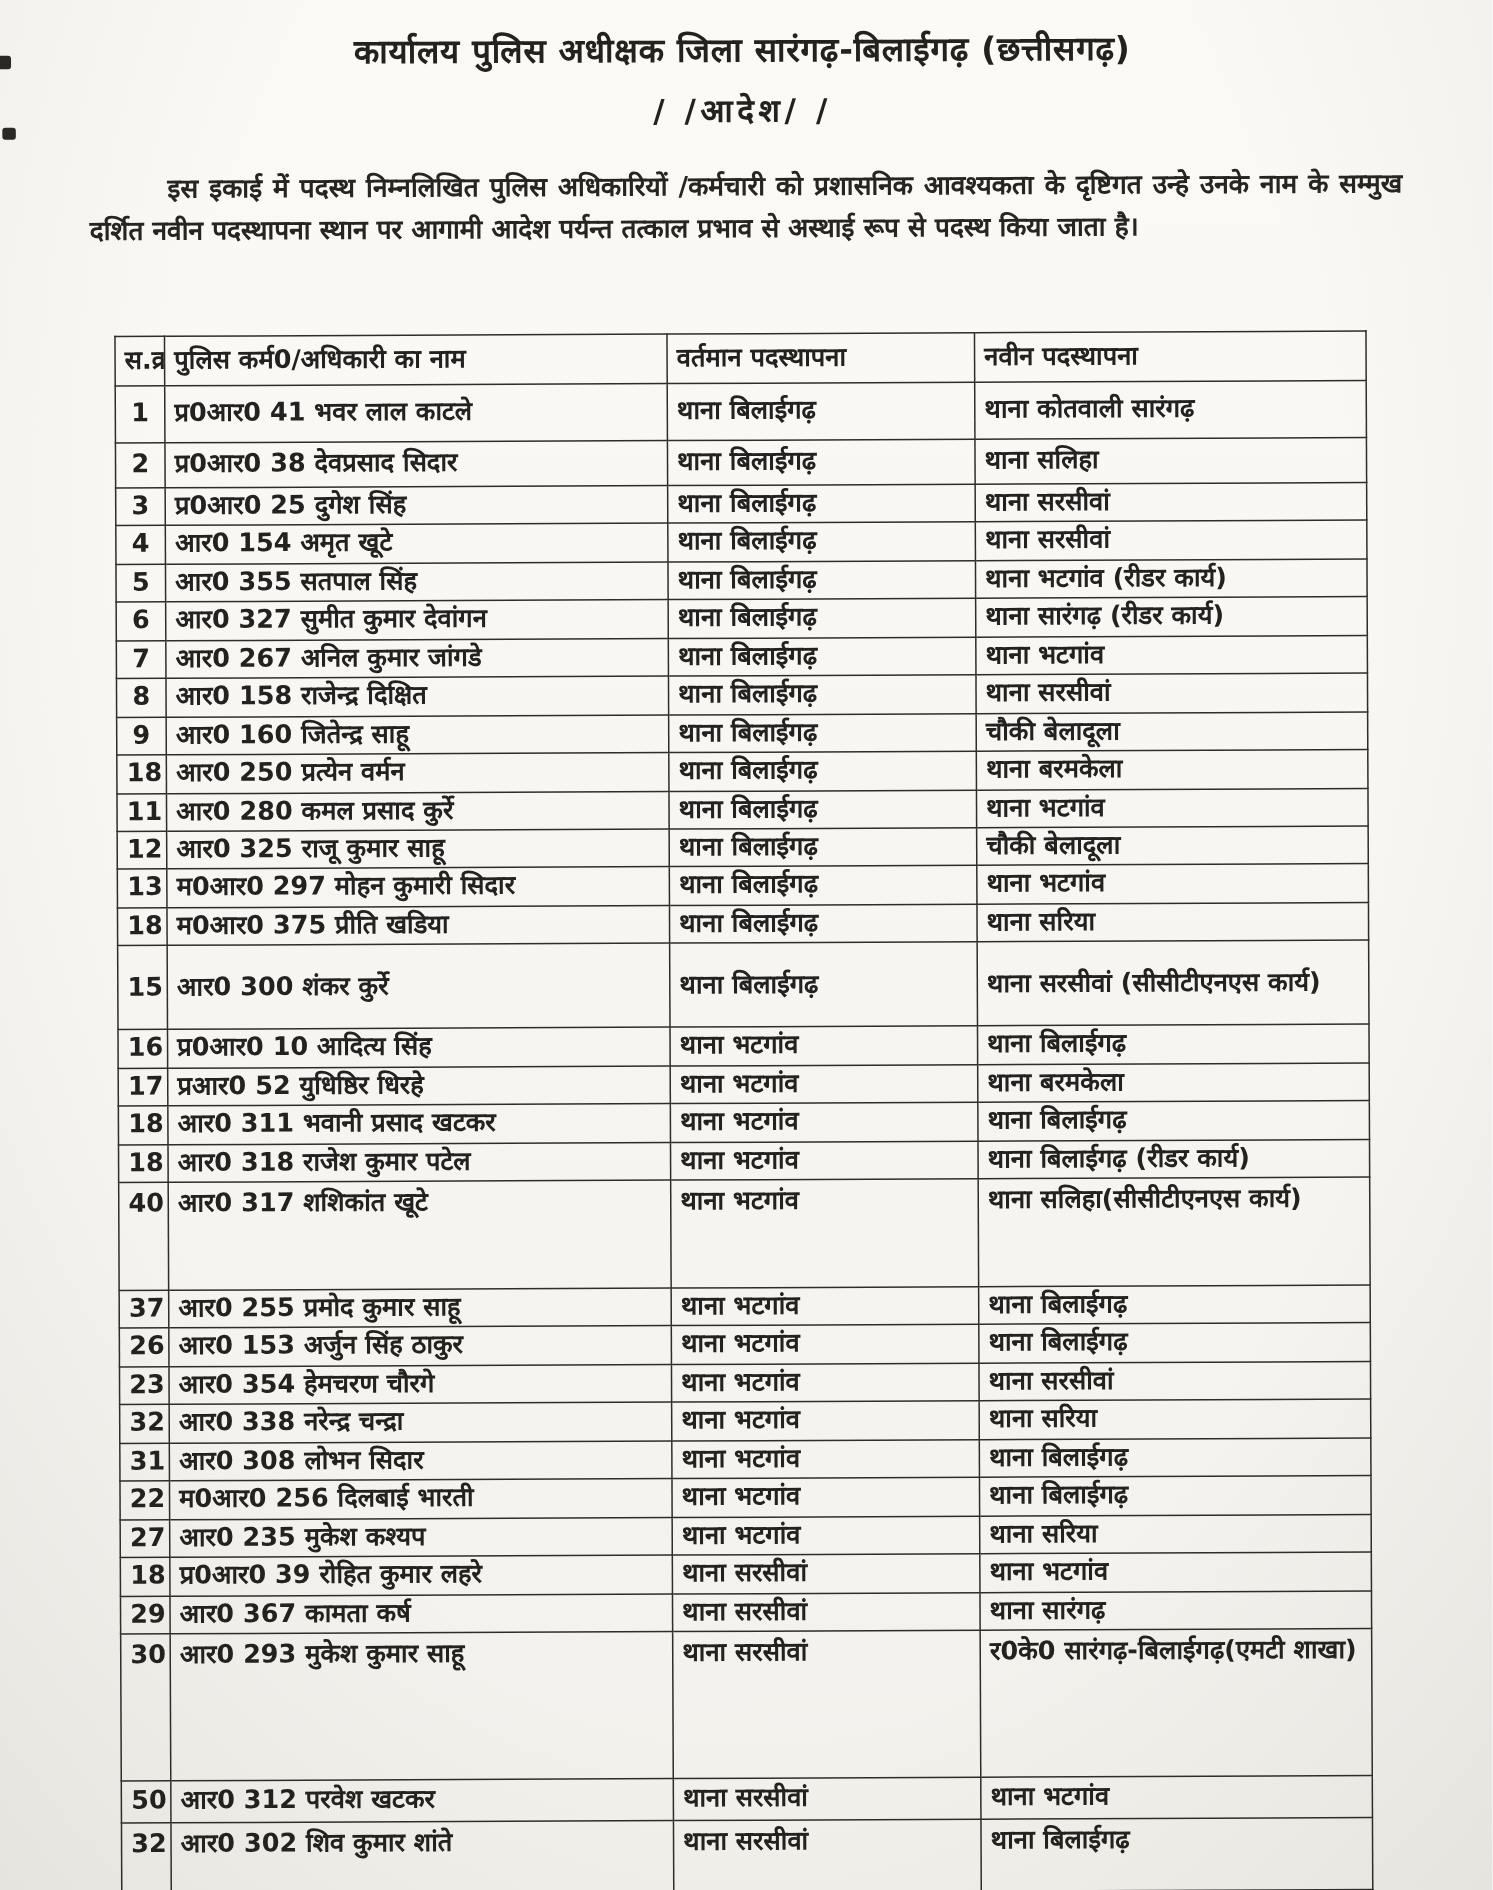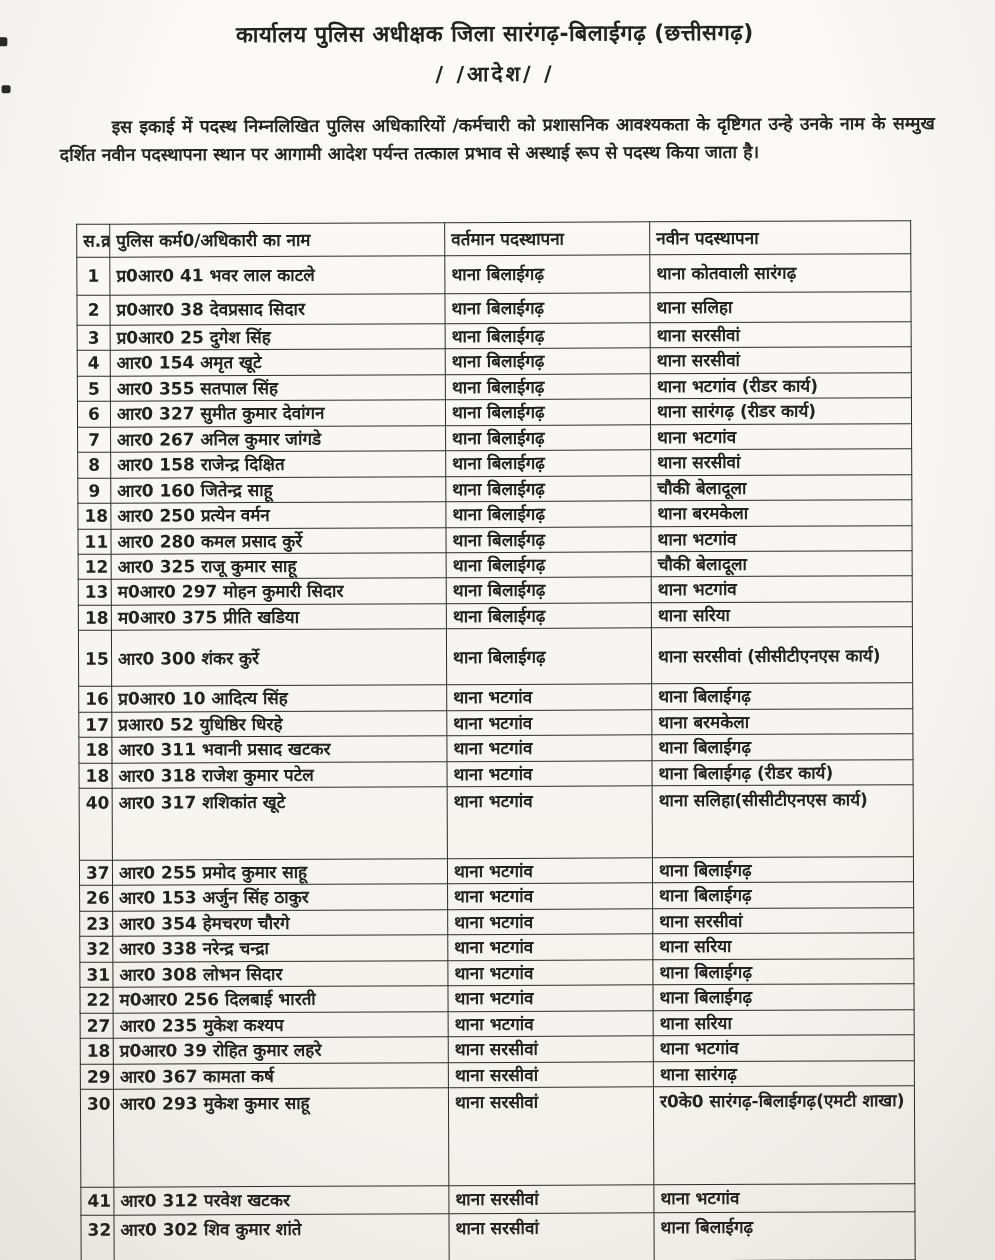--- a/index.html
+++ b/index.html
@@ -287,21 +287,21 @@
           <td>थाना सरसीवां</td>
           <td>थाना सारंगढ़</td>
         </tr>
         <tr class="v-top" style="height: 98px;">
           <td class="c-sn">30</td>
           <td>आर0 293 मुकेश कुमार साहू</td>
           <td>थाना सरसीवां</td>
           <td>र0के0 सारंगढ़-बिलाईगढ़(एमटी शाखा)</td>
         </tr>
         <tr style="height: 28px;">
-          <td class="c-sn">41</td>
+          <td class="c-sn">50</td>
           <td>आर0 312 परवेश खटकर</td>
           <td>थाना सरसीवां</td>
           <td>थाना भटगांव</td>
         </tr>
         <tr class="v-top" style="height: 48px;">
           <td class="c-sn">32</td>
           <td>आर0 302 शिव कुमार शांते</td>
           <td>थाना सरसीवां</td>
           <td>थाना बिलाईगढ़</td>
         </tr>

